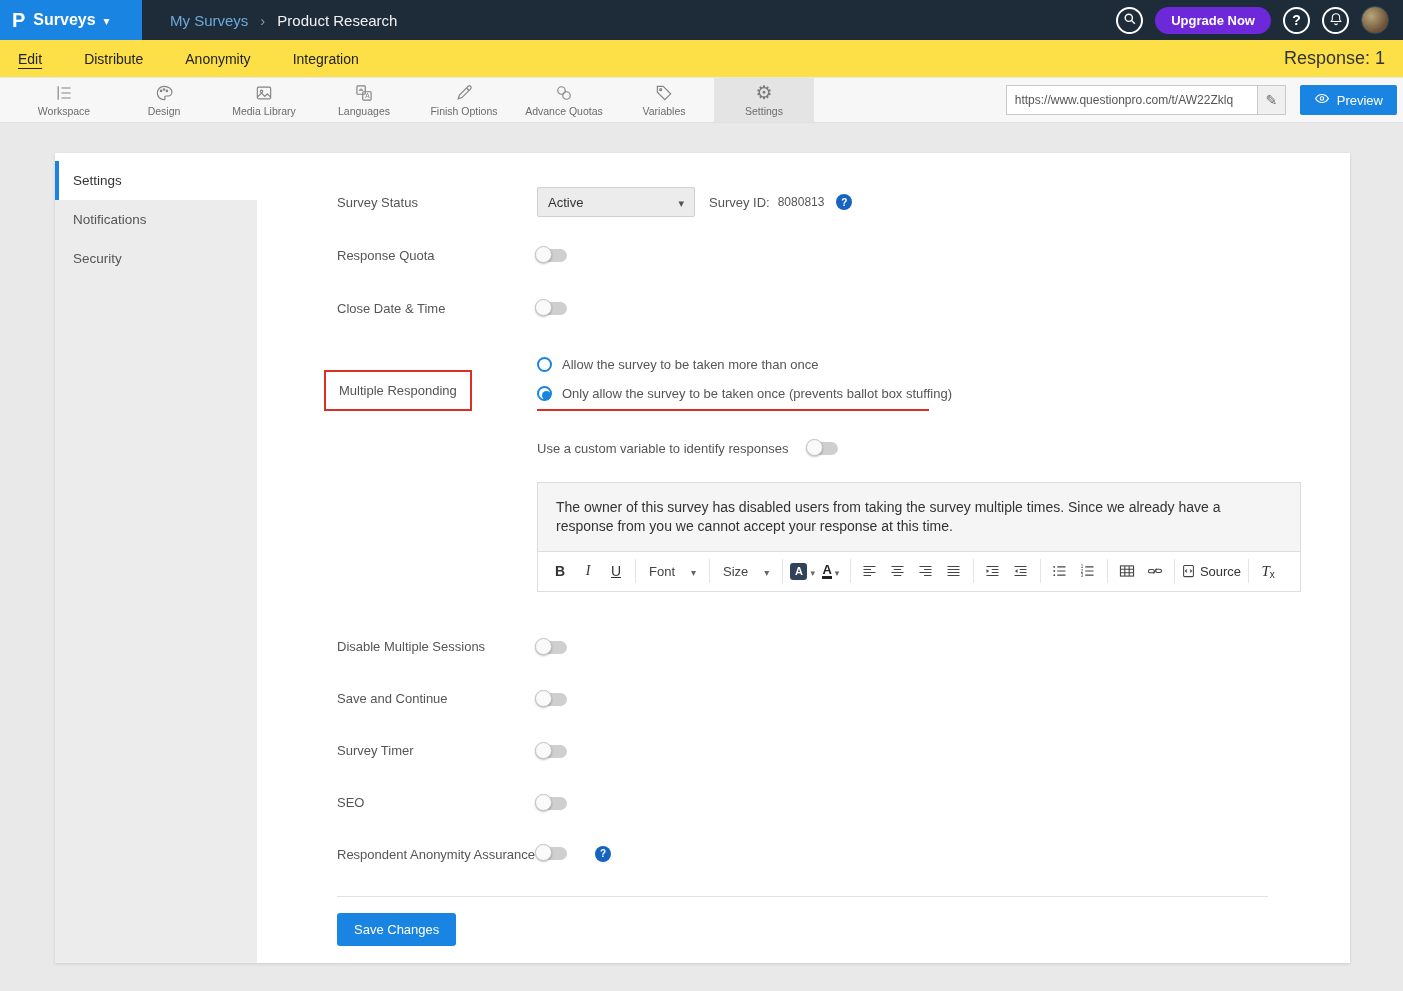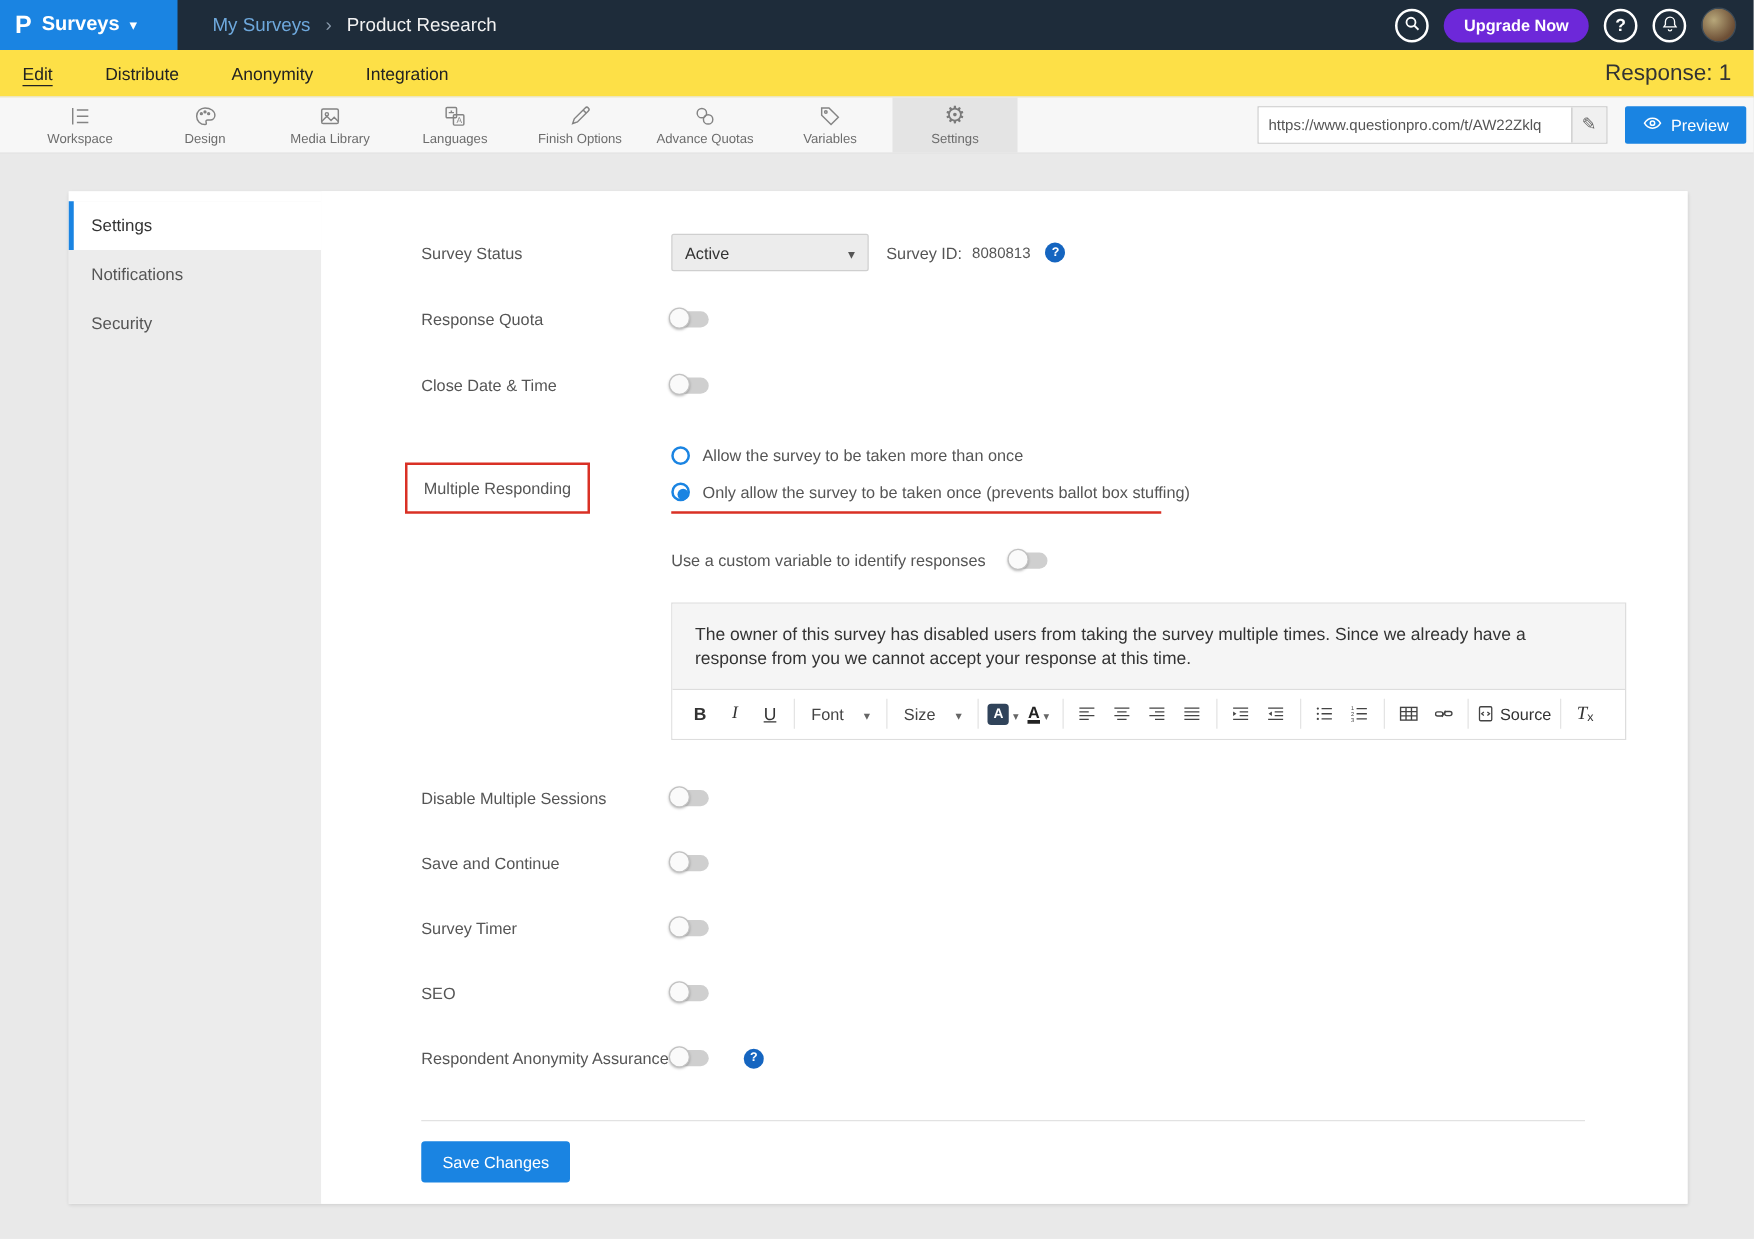--- a/index.html
+++ b/index.html
@@ -122,21 +122,21 @@
     line-height:13px; }
   .mini-caret::after { content:"▾"; font-size:9px; color:#666; margin-left:3px; }
   .tx-t { font-size:15px; font-style:italic; font-family:"Liberation Serif", serif; }
   .tx-x { font-size:10px; margin-top:6px; }
 
   .bottom-divider { border:none; border-top:1px solid #e2e2e2; width:931px; margin:34px 0 0 0; }
   .save-btn { margin-top:16px; background:#1a84e2; color:#fff; border:none; border-radius:3px;
     padding:9px 17px; font-size:13px; cursor:pointer; }
 
   .mr-spacing { margin-top:34px; margin-bottom:10px; }
-  .toggles-block .form-row { margin-bottom:22px; }
+  .toggles-block .form-row { margin-bottom:22px;align-items:flex-end; }
   .first-bottom { margin-top:32px; }
 </style>
 </head>
 <body>
 
 <header class="top-header">
   <div class="logo-block">
     <span class="logo-letter">P</span>
     <span class="product-name">Surveys</span>
     <span class="caret-down-white"></span>

